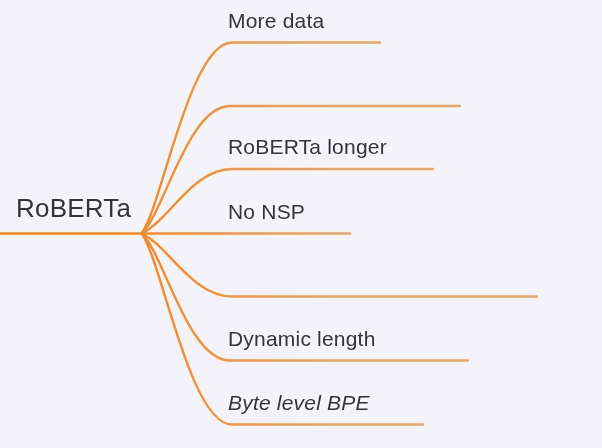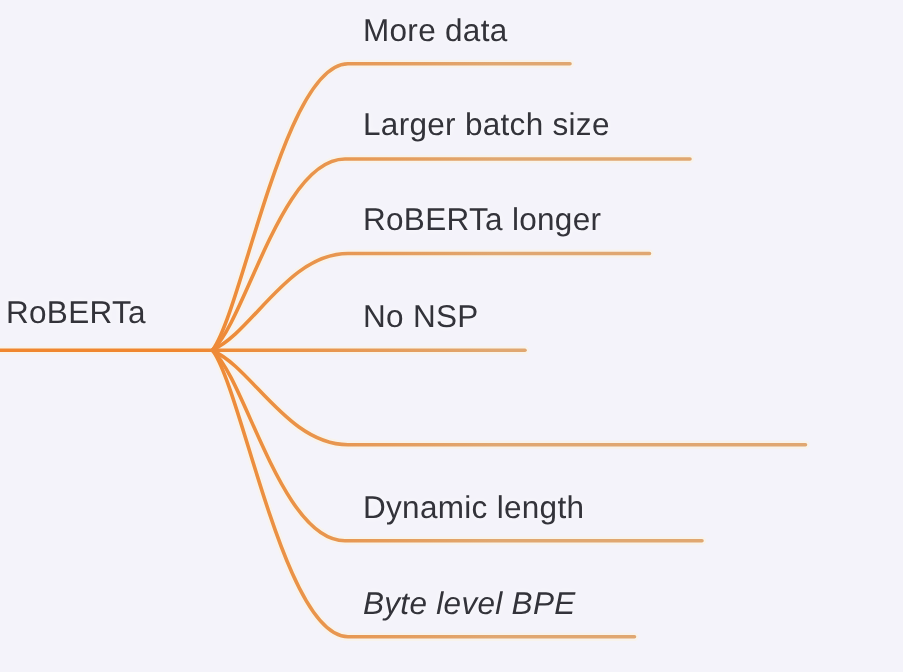--- a/index.html
+++ b/index.html
@@ -25,27 +25,27 @@
   }
   .node-label {
     position: absolute;
     color: var(--text, #33333A);
     white-space: nowrap;
     text-shadow: 0 0 4px rgba(255,255,255,0.85);
     letter-spacing: 0.2px;
     cursor: default;
   }
   .root-label {
-    left: 4px;
+    left: 16px;
     top: 196px;
-    font-size: 21px;
+    font-size: 26px;
     line-height: 25px;
   }
   .branch-label {
-    left: 242px;
+    left: 228px;
     font-size: 21px;
     line-height: 24px;
   }
   .b1 { top: 9px;  }
   .b2 { top: 72px; }
   .b3 { top: 135px;}
   .b4 { top: 200px;}
   .b5 { top: 263px;}
   .b6 { top: 327px;}
   .b7 { top: 391px; font-style: italic;}
@@ -80,18 +80,17 @@
       <path d="M142 233 C168 222 192 169 232 169 H433"></path>
       <path d="M142 234 C168 245 192 296.5 232 296.5 H537"></path>
       <path d="M142 234 C164 254 188 360.5 230 360.5 H468"></path>
       <path d="M142 234 C162 262 190 424.5 232 424.5 H423"></path>
     </g>
   </svg>
 
   <div class="node-label root-label">RoBERTa</div>
 
   <div class="node-label branch-label b1">More data</div>
-  <div class="node-label branch-label b2">Larger batch size</div>
   <div class="node-label branch-label b3">RoBERTa longer</div>
   <div class="node-label branch-label b4">No NSP</div>
   <div class="node-label branch-label b6">Dynamic length</div>
   <div class="node-label branch-label b7">Byte level BPE</div>
 </div>
 
 </body></html>

